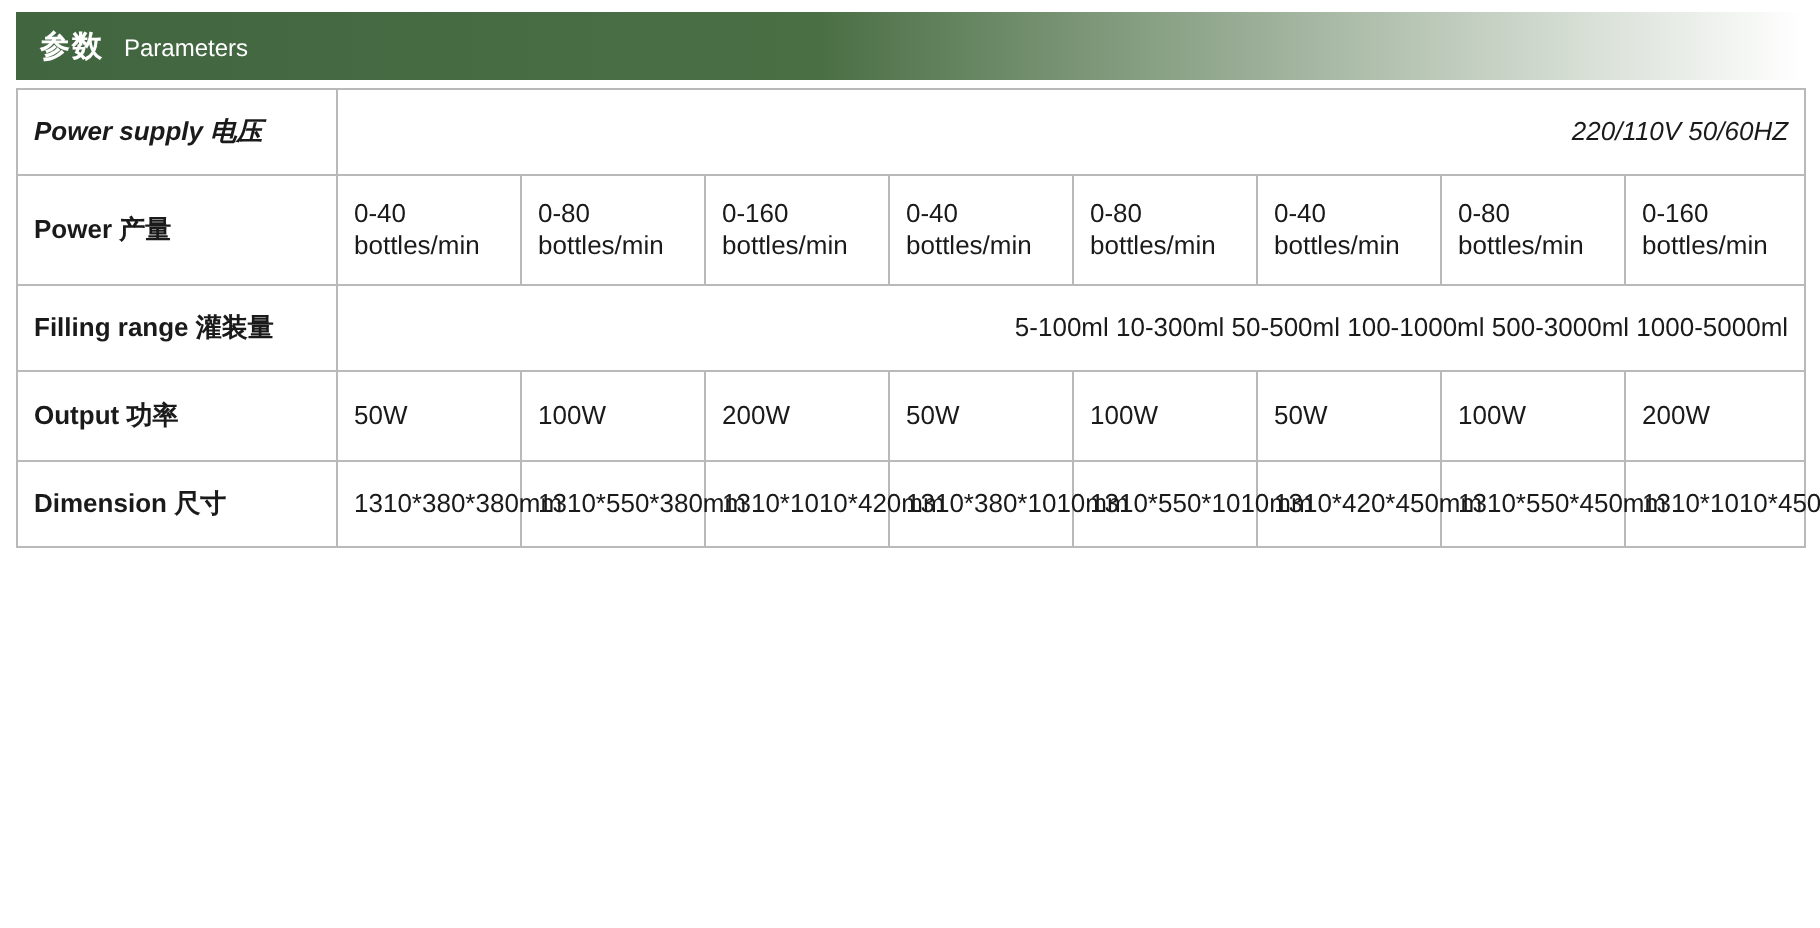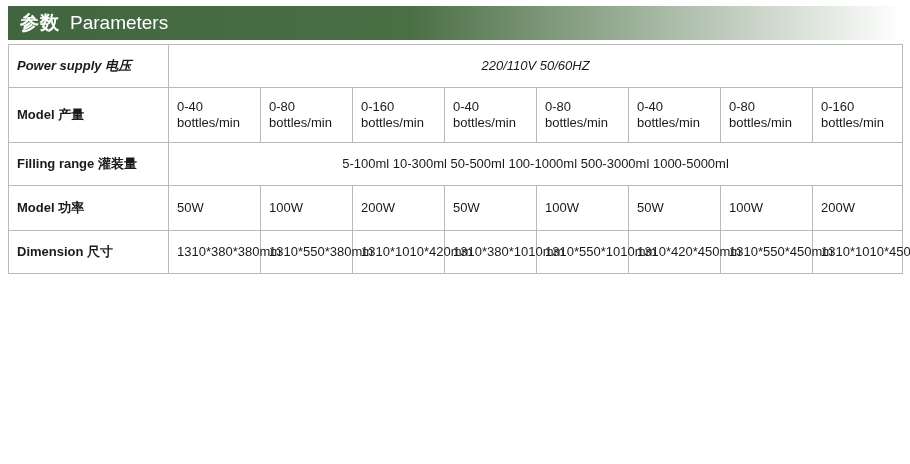--- a/index.html
+++ b/index.html
@@ -32,27 +32,27 @@
   }
   .header-title {
     display: flex;
     align-items: baseline;
     gap: 10px;
     padding-left: 12px;
     color: #ffffff;
     white-space: nowrap;
   }
   .header-cn {
-    font-size: 19px;
+    font-size: 15px;
     font-weight: bold;
     letter-spacing: 1px;
     text-align: right;
   }
   .header-en {
-    font-size: 19px;
+    font-size: 12px;
     font-weight: normal;
   }
 
   
   table.params {
     border-collapse: collapse;
     width: 894px;
     margin: 4px 8px 0 8px;
     table-layout: fixed;
   }
@@ -66,21 +66,21 @@
   td.label {
     width: 160px;
     font-weight: bold;
     font-size: 13.5px;
     white-space: nowrap;
   }
   td.val {
     font-size: 13px;
   }
   td.center {
-    text-align: center;
+    text-align: right;
   }
   td.modelhead {
     font-weight: bold;
     font-size: 14px;
   }
   tr.models td { height: 30px; }
   tr.r-power td,
   tr.r-air td { height: 30px; font-style: italic; }
   tr.r-output td { height: 42px; }
   tr.r-acc td,
@@ -119,39 +119,39 @@
     </colgroup>
     <tbody>
 
       <tr class="r-power">
         <td class="label">Power supply 电压</td>
         <td class="val center" colspan="8">220/110V 50/60HZ</td>
       </tr>
 
 
       <tr class="r-output">
-        <td class="label">Model 产量</td>
+        <td class="label">Power 产量</td>
         <td class="val">0-40 bottles/min</td>
         <td class="val">0-80 bottles/min</td>
         <td class="val">0-160 bottles/min</td>
         <td class="val">0-40 bottles/min</td>
         <td class="val">0-80 bottles/min</td>
         <td class="val">0-40 bottles/min</td>
         <td class="val">0-80 bottles/min</td>
         <td class="val">0-160 bottles/min</td>
       </tr>
 
 
       <tr class="r-range">
         <td class="label">Filling range 灌装量</td>
         <td class="val center" colspan="8">5-100ml 10-300ml 50-500ml 100-1000ml 500-3000ml 1000-5000ml</td>
       </tr>
 
       <tr class="r-watt">
-        <td class="label">Model 功率</td>
+        <td class="label">Output 功率</td>
         <td class="val">50W</td>
         <td class="val">100W</td>
         <td class="val">200W</td>
         <td class="val">50W</td>
         <td class="val">100W</td>
         <td class="val">50W</td>
         <td class="val">100W</td>
         <td class="val">200W</td>
       </tr>
 

